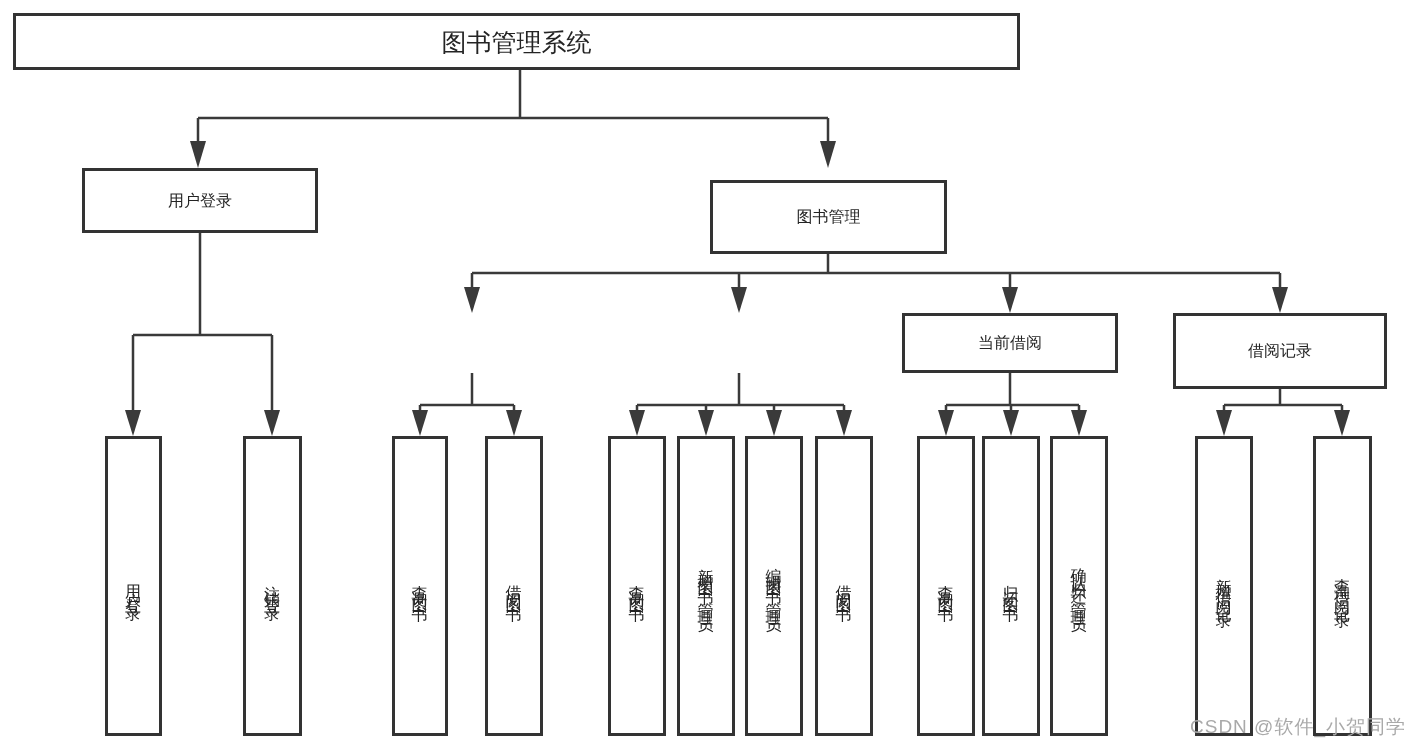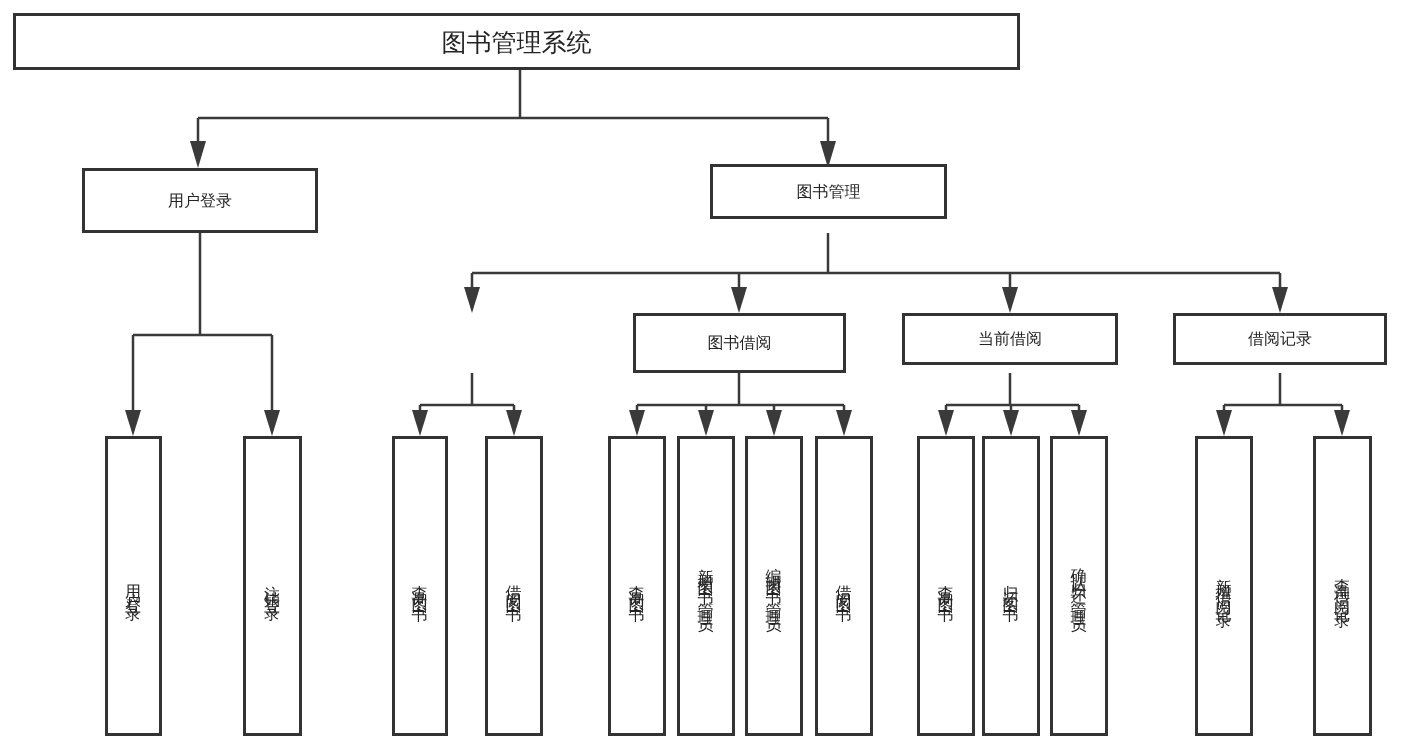--- a/index.html
+++ b/index.html
@@ -101,31 +101,28 @@
     </g>
   </svg>
 
   <div class="node h title" style="left:13px;top:13px;width:1007px;height:57px">
     <span class="lbl">图书管理系统</span>
   </div>
 
   <div class="node h" style="left:82px;top:168px;width:236px;height:65px">
     <span class="lbl">用户登录</span>
   </div>
-  <div class="node h" style="left:710px;top:164px;width:237px;height:55px">
+  <div class="node h" style="left:710px;top:180px;width:237px;height:74px">
     <span class="lbl">图书管理</span>
   </div>
 
-  <div class="node h" style="left:633px;top:313px;width:213px;height:60px">
-    <span class="lbl">图书借阅</span>
-  </div>
-  <div class="node h" style="left:902px;top:313px;width:216px;height:52px">
+  <div class="node h" style="left:902px;top:313px;width:216px;height:60px">
     <span class="lbl">当前借阅</span>
   </div>
-  <div class="node h" style="left:1173px;top:313px;width:214px;height:52px">
+  <div class="node h" style="left:1173px;top:313px;width:214px;height:76px">
     <span class="lbl">借阅记录</span>
   </div>
 
   <div class="node v" style="left:105px;top:436px;width:57px;height:300px">
     <span class="lbl">用户登录</span>
   </div>
   <div class="node v" style="left:243px;top:436px;width:59px;height:300px">
     <span class="lbl">注销登录</span>
   </div>
   <div class="node v" style="left:392px;top:436px;width:56px;height:300px">
@@ -155,14 +152,15 @@
   <div class="node v" style="left:1050px;top:436px;width:58px;height:300px">
     <span class="lbl">确认归还（管理员）</span>
   </div>
   <div class="node v" style="left:1195px;top:436px;width:58px;height:300px">
     <span class="lbl">新增借阅记录</span>
   </div>
   <div class="node v" style="left:1313px;top:436px;width:59px;height:300px">
     <span class="lbl">查询借阅记录</span>
   </div>
 
+  <div class="watermark">CSDN @软件_小贺同学</div>
 
 </div>
 
 </body></html>

